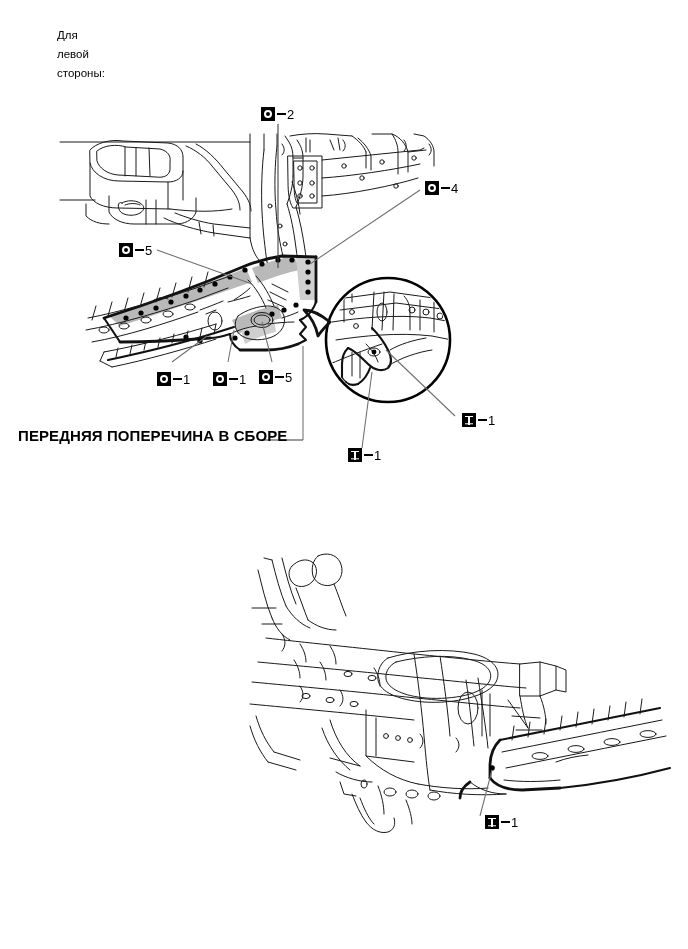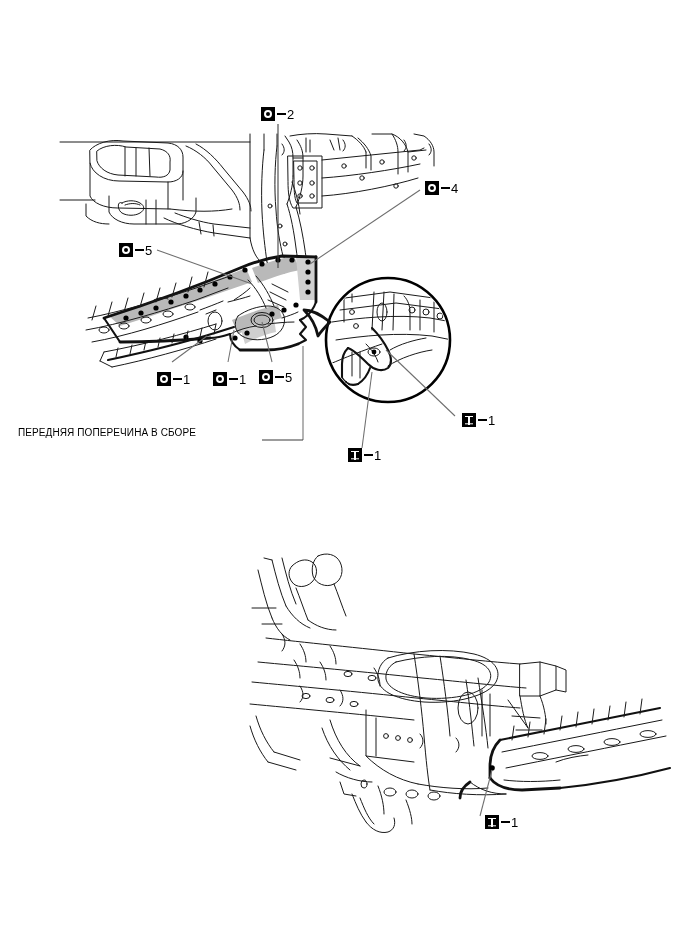--- a/index.html
+++ b/index.html
@@ -25,24 +25,25 @@
     top: 26px;
     font-size: 11.5px;
     line-height: 19px;
     white-space: pre-line;
     color: #000;
   }
   .caption {
     position: absolute;
     left: 18px;
     top: 427px;
-    font-size: 10px;
+    font-size: 15px;
     letter-spacing: 0.1px;
     color: #000;
     white-space: nowrap;
+    font-weight: bold;
   }
   
   .marker {
     position: absolute;
     display: flex;
     align-items: center;
     height: 16px;
   }
   .marker .chip {
     width: 14px;
@@ -106,20 +107,23 @@
   .shade { fill: #b9b9b9; stroke: none; }
   .shade2{ fill: #cfcfcf; stroke: none; }
   .dot  { fill: #000; stroke: none; }
   .bubble { fill: none; stroke: #000; stroke-width: 2.6; }
 </style>
 </head>
 <body>
 
 <div class="page">
 
+  <div class="side-note">Для
+левой
+стороны:</div>
 
   <svg class="art" width="688" height="500" viewBox="0 0 688 500">
 
     <g>
 
       <path class="ln" d="M90 150 C 96 143 110 139 123 141 L 168 143 C 178 144 183 150 183 157 L 183 171 C 183 178 176 182 168 182 L 119 181 C 104 181 92 173 90 163 Z"></path>
       <path class="ln" d="M97 151 C 104 145 117 144 126 147 L 160 149 C 168 151 171 156 170 162 L 170 170 C 169 176 163 178 156 177 L 118 175 C 107 174 99 168 97 161 Z"></path>
       <path class="ln" d="M125 147 L 125 176"></path>
       <path class="ln" d="M136 148 L 136 176"></path>
       <path class="ln" d="M149 148 L 150 176"></path>

